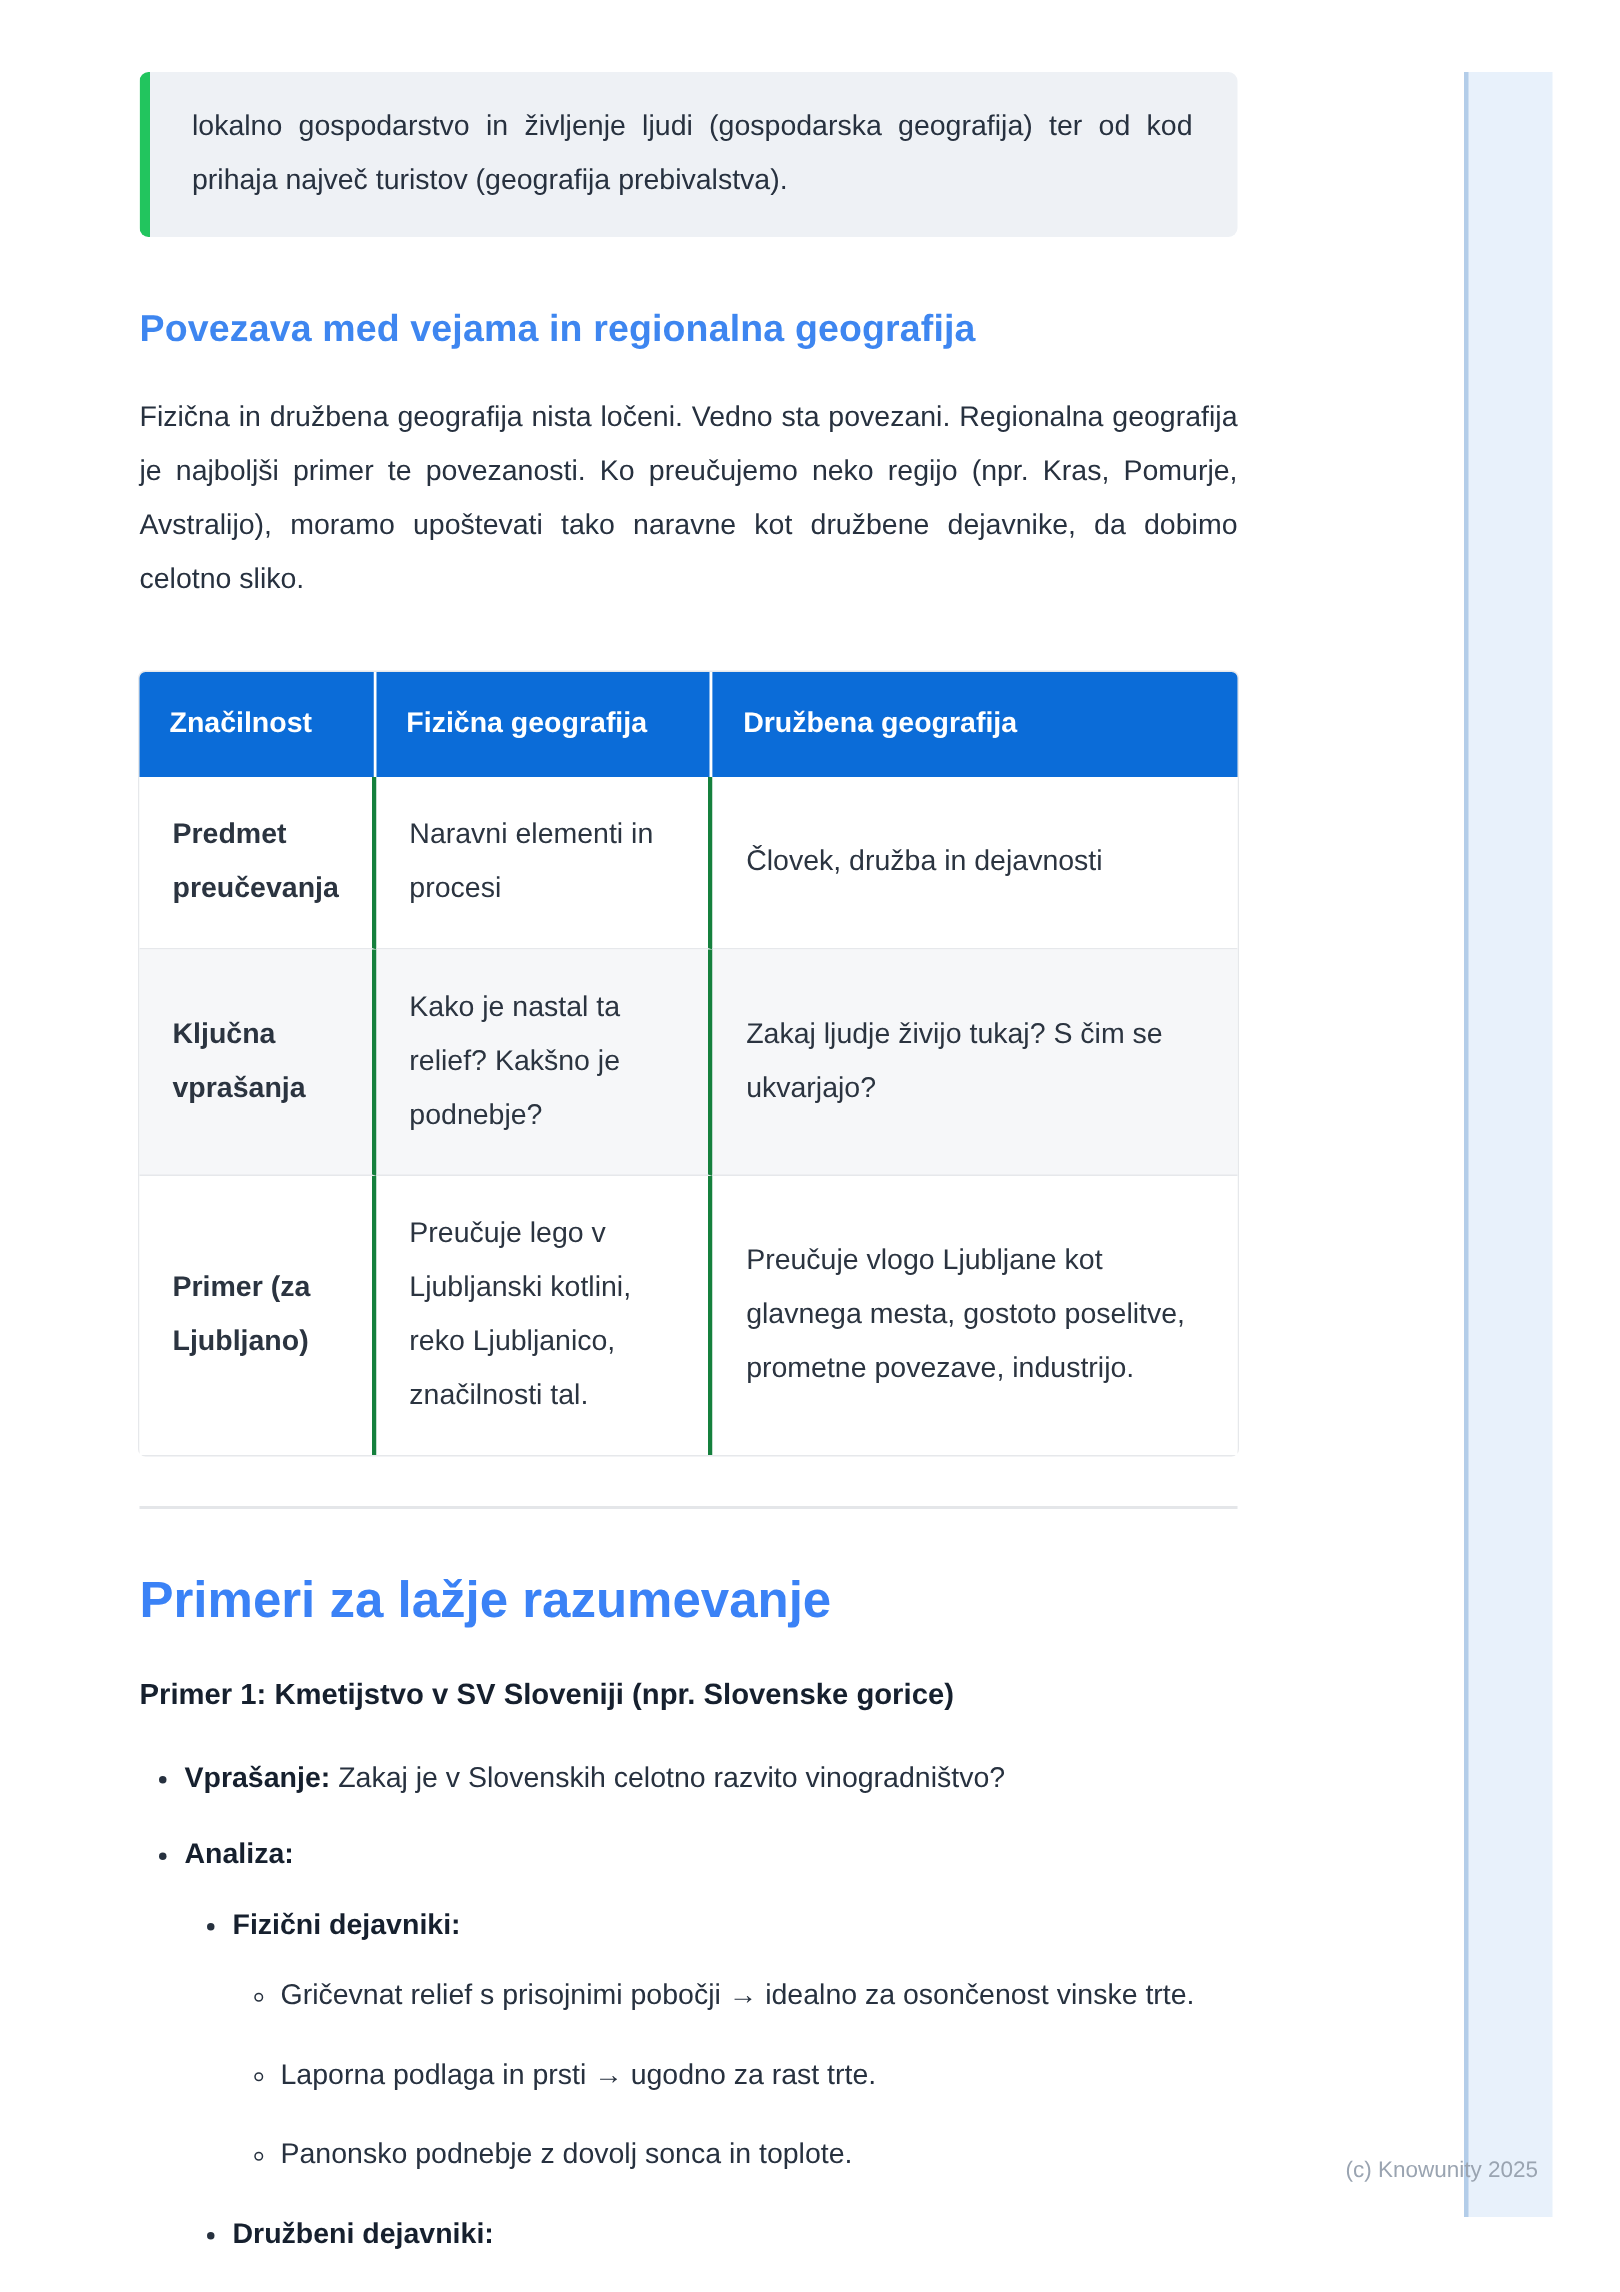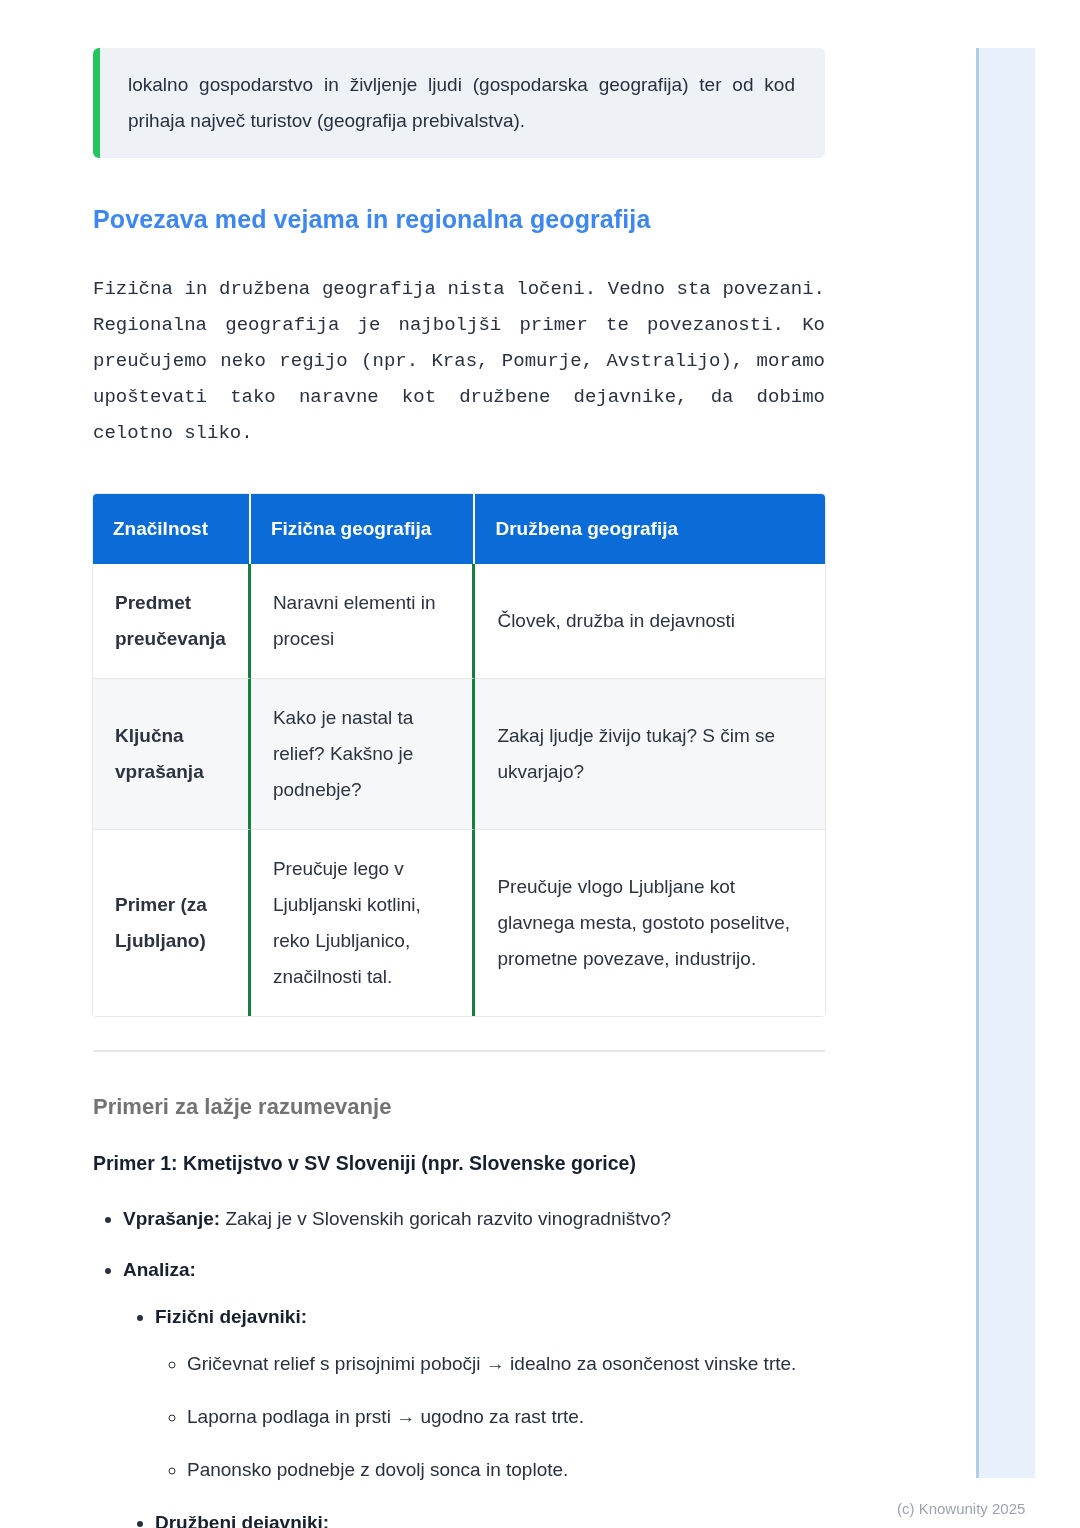--- a/index.html
+++ b/index.html
@@ -35,25 +35,24 @@
   }
 
   .section-heading {
     margin: 47px 0 0;
     color: #3e86f0;
     font-size: 25px; font-weight: 700;
     letter-spacing: .1px;
   }
 
   .body-paragraph {
-    margin: 37px 0 0;
+    margin: 27px 0 0;
     font-size: 19px; line-height: 36px;
     text-align: justify;
     color: #27313f;
-    font-family: Liberation Mono, monospace;
   }
 
   .geo-table {
     width: 100%;
     margin-top: 43px;
     border-collapse: separate; border-spacing: 0;
     font-size: 19px;
     border-radius: 4px;
     box-shadow: 0 0 0 1px #e6e8eb;
   }
@@ -84,42 +83,42 @@
   .row-label { font-weight: 700; color: #1d2734; }
 
   .divider {
     border: none;
     border-top: 2px solid #e4e6e9;
     margin: 34px 0 0;
   }
 
   .big-heading {
     margin: 42px 0 4px;
-    color: #737373;
-    font-size: 22px; font-weight: 700;
+    color: #3b82f6;
+    font-size: 34px; font-weight: 700;
   }
 
   .example-title {
     margin: 32px 0 0;
     font-size: 19.5px; font-weight: 700;
     color: #16202e;
   }
 
   ul { margin: 0; padding: 0; }
   .list-l1 { list-style: disc; margin-top: 26px; padding-left: 30px; }
   .list-l1 > li { font-size: 19px; line-height: 36px; margin-bottom: 15px; color: #27313f; }
   .list-l2 { list-style: disc; margin-top: 11px; padding-left: 32px; }
   .list-l2 > li { margin-bottom: 12px; }
   .list-l3 { list-style: circle; margin-top: 11px; padding-left: 32px; }
   .list-l3 > li { font-weight: 400; margin-bottom: 17px; }
   .li-label { font-weight: 700; color: #16202e; }
 
   .copyright {
     position: absolute;
-    left: 897px; top: 1500px;
+    left: 897px; top: 1438px;
     font-size: 15px;
     color: #9aa4b1;
     white-space: nowrap;
     z-index: 2;
   }
 </style>
 </head>
 <body>
 
 <div class="page">
@@ -164,21 +163,21 @@
     </table>
 
     <hr class="divider">
 
     <h1 class="big-heading">Primeri za lažje razumevanje</h1>
 
     <p class="example-title">Primer 1: Kmetijstvo v SV Sloveniji (npr. Slovenske gorice)</p>
 
     <ul class="list-l1">
       <li>
-        <span class="li-label">Vprašanje:</span><span> Zakaj je v Slovenskih goricah razvito vinogradništvo?</span>
+        <span class="li-label">Vprašanje:</span><span> Zakaj je v Slovenskih celotno razvito vinogradništvo?</span>
       </li>
       <li>
         <span class="li-label">Analiza:</span>
         <ul class="list-l2">
           <li>
             <span class="li-label">Fizični dejavniki:</span>
             <ul class="list-l3">
               <li>Gričevnat relief s prisojnimi pobočji → idealno za osončenost vinske trte.</li>
               <li>Laporna podlaga in prsti → ugodno za rast trte.</li>
               <li>Panonsko podnebje z dovolj sonca in toplote.</li>

